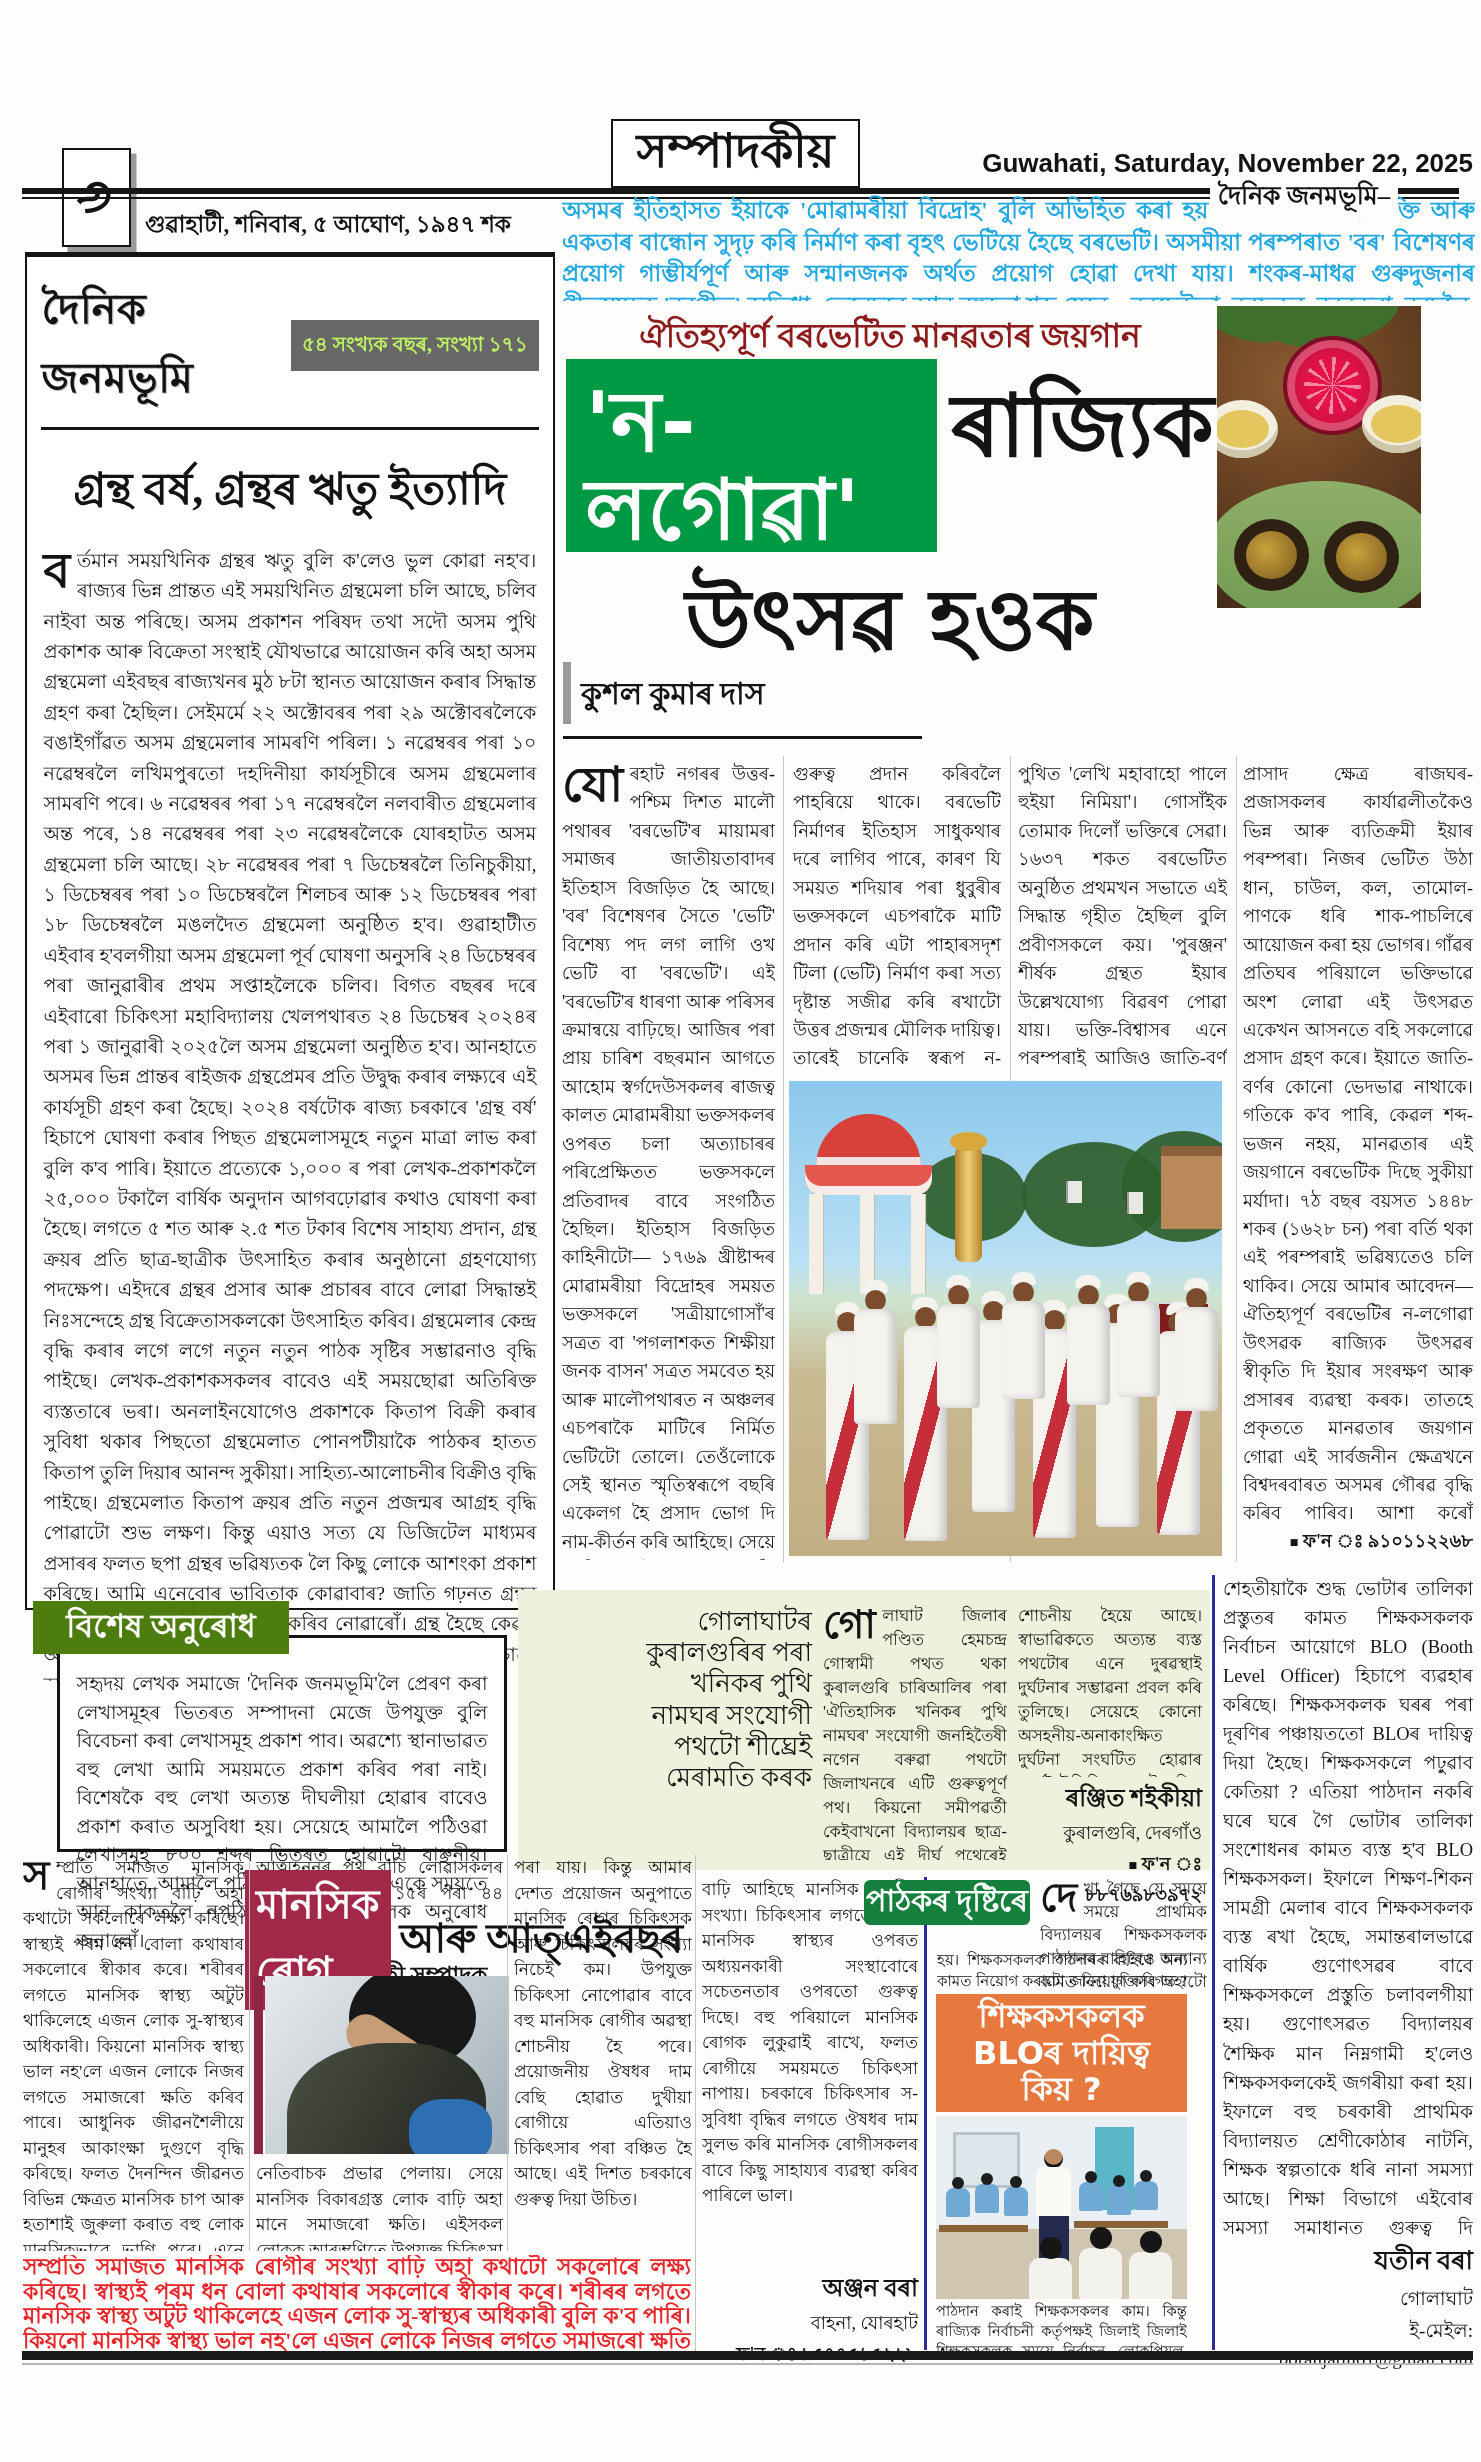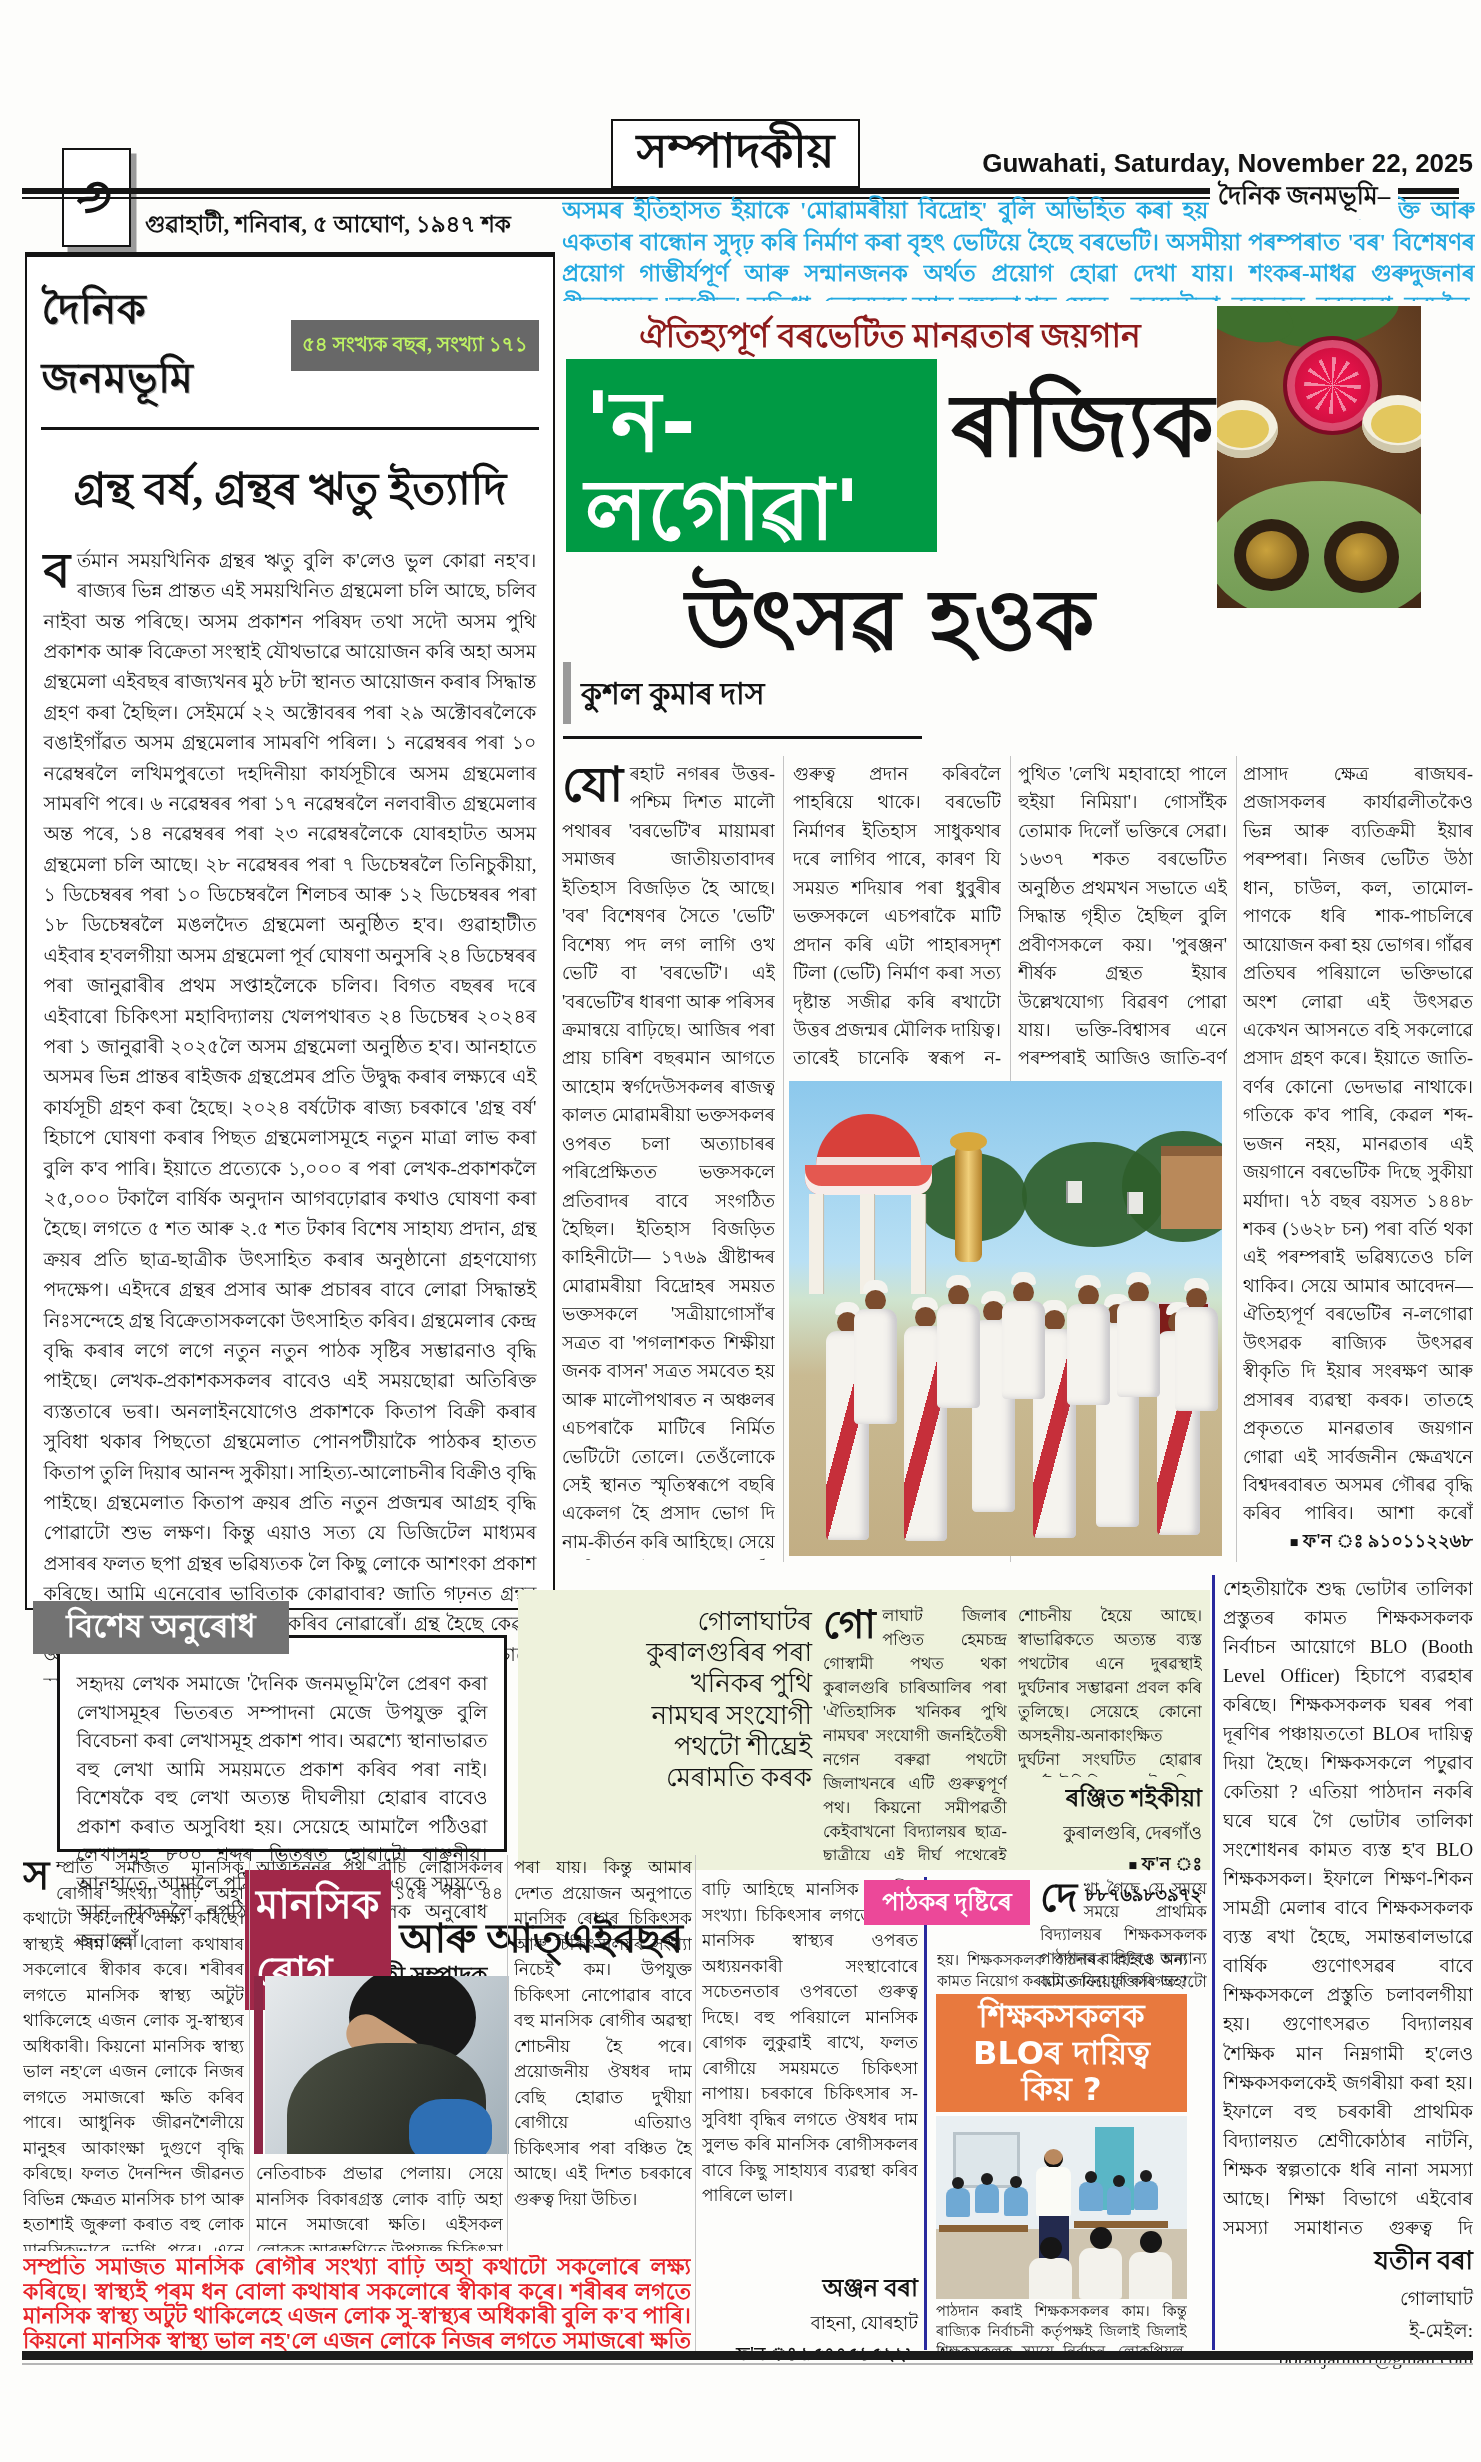--- a/index.html
+++ b/index.html
@@ -111,37 +111,37 @@
   .pc-kid::before{content:"";position:absolute;left:6px;top:-11px;width:12px;height:12px;border-radius:50%;background:#1d1d1d;}
   .pc-kidF{position:absolute;width:43px;height:51px;border-radius:11px 11px 3.3px 3.3px;background:#f3f2ec;}
   .pc-kidF::before{content:"";position:absolute;left:10.5px;top:-21px;width:22px;height:22px;border-radius:50%;background:#161616;}
   .pc-teacher{position:absolute;left:100px;top:33px;width:35px;height:116px;}
   .pc-teacher .th{width:19px;height:19px;border-radius:50%;background:#b9895f;margin:0 auto;box-shadow:0 -3.3px 0 #111 inset;}
   .pc-teacher .ts{width:35px;height:49px;background:#fbfbf6;border-radius:7.8px 7.8px 2.2px 2.2px;margin-top:-1.1px;}
   .pc-teacher .tp{width:30px;height:48px;background:#232a4e;margin:0 auto;}
   .pc-desk{position:absolute;height:6.6px;background:#8a6236;}
 
   
-  .sr-label{left:33px;top:1601px;width:256px;height:53px;background:#737373;color:#fff;z-index:2;
+  .sr-label{left:33px;top:1601px;width:256px;height:53px;background:#4d7c0f;color:#fff;z-index:2;
     display:flex;align-items:center;justify-content:center;font-size:32px;font-weight:bold;}
   .sr-box{left:57px;top:1635px;width:450px;height:217px;border:3.9px solid #141414;background:#fff;
     box-sizing:border-box;padding:32px 16.6px 6.6px;font-size:19px;line-height:1.5;}
   .sr-sign{text-align:right;font-size:23px;font-weight:bold;margin-top:4.4px;}
 
   
   .cream-box{left:518px;top:1590px;width:692px;height:280px;background:#eef2dc;}
   .l1-hl{left:527px;top:1606px;width:285px;text-align:right;font-size:26px;font-weight:normal;line-height:1.2;}
   .l1-hl span{display:block;}
   .lcol{font-size:16.3px;line-height:1.47;}
   .l1-sign{left:1018px;top:1779px;width:184px;text-align:right;}
   .sign-name{font-size:24px;font-weight:bold;}
   .sign-place{font-size:18px;}
   .sign-phone{font-size:18px;font-weight:bold;}
-  .rv-label{left:864px;top:1880px;width:166px;height:45px;background:#ec4899;color:#fff;z-index:2;
-    display:flex;align-items:center;justify-content:center;font-size:24px;font-weight:bold;}
+  .rv-label{left:864px;top:1880px;width:166px;height:45px;background:#15803d;color:#fff;z-index:2;
+    display:flex;align-items:center;justify-content:center;font-size:30px;font-weight:bold;border-radius:6px;}
   .l2-intro{left:1040px;top:1877px;width:167px;height:115px;font-size:16px;line-height:1.45;}
   .l2-intro .dc{font-size:40px;}
   .l2-prebox{left:937px;top:1950px;width:250px;height:42px;font-size:15px;line-height:1.4;}
   .orange-box{left:936px;top:1994px;width:251px;height:118px;background:#e8793e;color:#fff;
     display:flex;flex-direction:column;align-items:center;justify-content:center;line-height:1.15;}
   .orange-box span{font-size:32px;font-weight:bold;}
   .l2-below{left:936px;top:2302px;width:251px;height:50px;font-size:14.7px;line-height:1.35;}
   .l2-main{left:1223px;top:1575px;width:250px;height:664px;font-size:18.5px;line-height:1.57;}
   .l2-sign{left:1223px;top:2241px;width:250px;text-align:right;}
   .l2-sign .sign-name{font-size:25.5px;}

